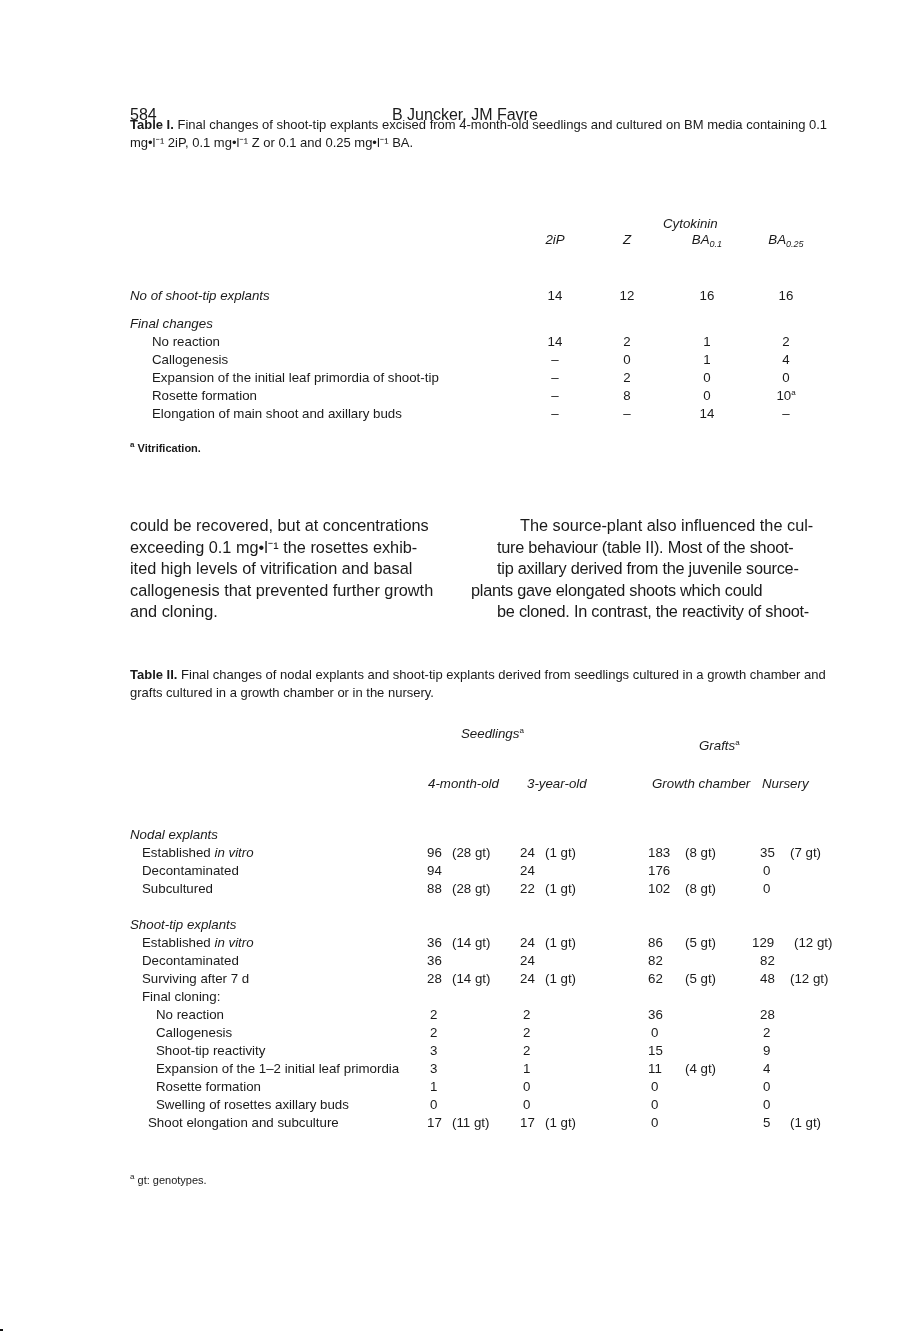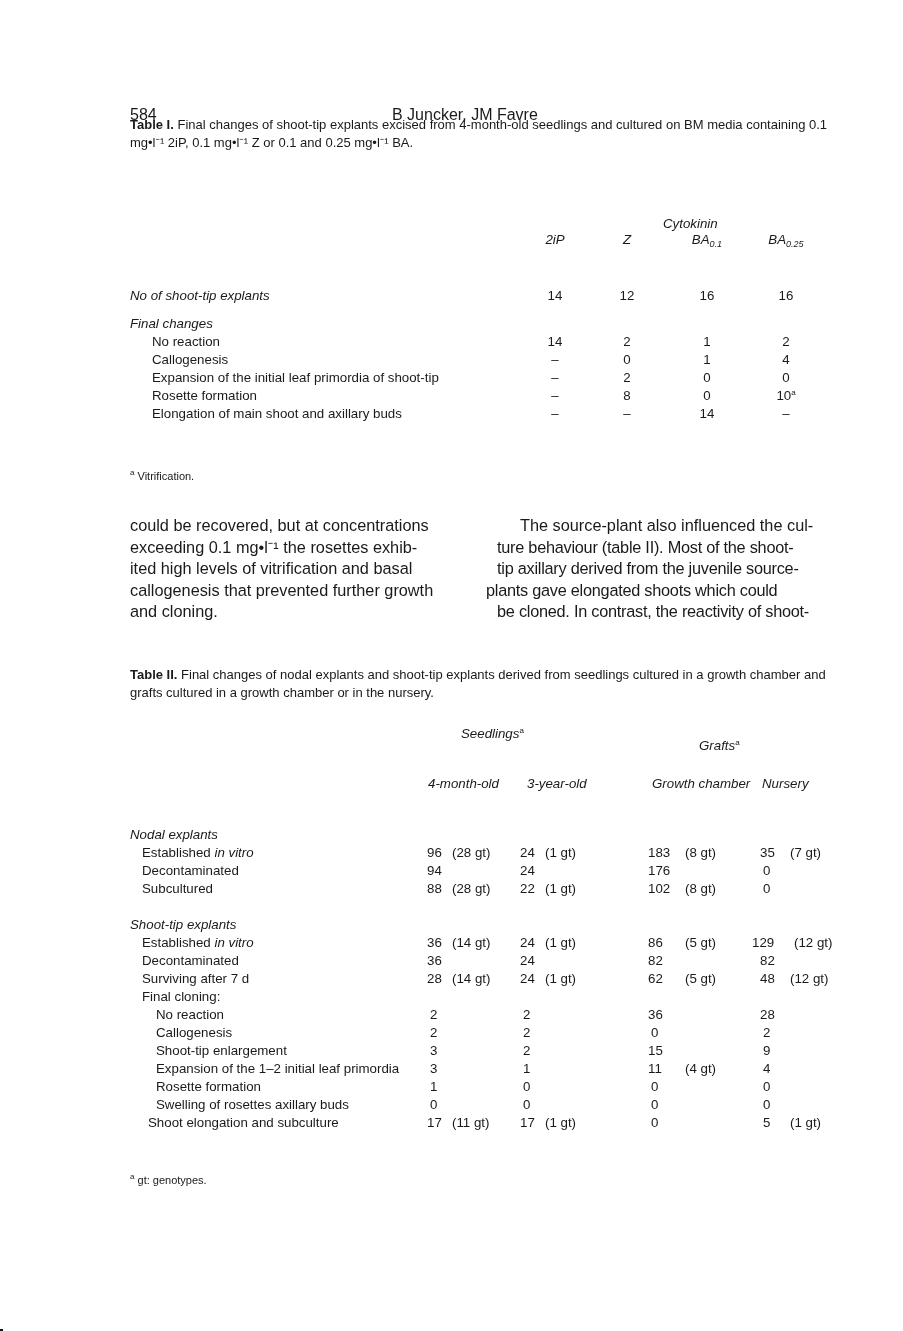--- a/index.html
+++ b/index.html
@@ -77,37 +77,37 @@
     </div>
     <div class="abs " style="left: 0px; top: 0px; position: static;">
       <div class="abs t" style="left: 152px; top: 406px;">Elongation of main shoot and axillary buds</div>
       <div class="abs t c" style="left: 535px; top: 406px; width: 40px;"><span>–</span></div>
       <div class="abs t c" style="left: 607px; top: 406px; width: 40px;"><span>–</span></div>
       <div class="abs t c" style="left: 687px; top: 406px; width: 40px;"><span>14</span></div>
       <div class="abs t c" style="left: 766px; top: 406px; width: 40px;"><span>–</span></div>
     </div>
   </div>
 
-<div class="abs fn" style="left:130px; top:468px;">
+<div class="abs fn" style="left:130px; top:440px;font-weight:bold;">
   <sup>a</sup>
   <span>Vitrification.</span>
 </div>
 
 <div id="body-left">
     <div class="abs body" style="left: 130px; top: 515px;">could be recovered, but at concentrations</div>
     <div class="abs body" style="left: 130px; top: 536.6px;">exceeding 0.1 mg•l⁻¹ the rosettes exhib-</div>
     <div class="abs body" style="left: 130px; top: 558.2px;">ited high levels of vitrification and basal</div>
     <div class="abs body" style="left: 130px; top: 579.8px;">callogenesis that prevented further growth</div>
     <div class="abs body" style="left: 130px; top: 601.4px;">and cloning.</div>
   </div>
 <div id="body-right">
     <div class="abs body" style="left: 520px; top: 515px;">The source-plant also influenced the cul-</div>
     <div class="abs body" style="left: 497px; top: 536.6px; letter-spacing: -0.25px;">ture behaviour (table II). Most of the shoot-</div>
     <div class="abs body" style="left: 497px; top: 558.2px; letter-spacing: -0.25px;">tip axillary derived from the juvenile source-</div>
-    <div class="abs body" style="left: 486px; top: 579.8px; letter-spacing: -0.25px;">plants gave elongated shoots which could</div>
+    <div class="abs body" style="left: 471px; top: 579.8px; letter-spacing: -0.25px;">plants gave elongated shoots which could</div>
     <div class="abs body" style="left: 497px; top: 601.4px; letter-spacing: -0.25px;">be cloned. In contrast, the reactivity of shoot-</div>
   </div>
 
 <div class="abs cap" style="top:666px;">
   <b>Table II.</b>
   <span>Final changes of nodal explants and shoot-tip explants derived from seedlings cultured in a growth chamber and grafts cultured in a growth chamber or in the nursery.</span>
 </div>
 
 <div class="abs t it" style="left:453px; top:726px;margin-left:8px;">
   <span>Seedlings</span><sup style="font-style:normal;">a</sup>
@@ -180,21 +180,21 @@
     <div class="abs t" style="left: 156px; top: 1007px;"><span>No reaction</span></div>
     <div class="abs t" style="left: 430px; top: 1007px;">2</div>
     <div class="abs t" style="left: 523px; top: 1007px;">2</div>
     <div class="abs t" style="left: 648px; top: 1007px;">36</div>
     <div class="abs t" style="left: 760px; top: 1007px;">28</div>
     <div class="abs t" style="left: 156px; top: 1025px;"><span>Callogenesis</span></div>
     <div class="abs t" style="left: 430px; top: 1025px;">2</div>
     <div class="abs t" style="left: 523px; top: 1025px;">2</div>
     <div class="abs t" style="left: 651px; top: 1025px;">0</div>
     <div class="abs t" style="left: 763px; top: 1025px;">2</div>
-    <div class="abs t" style="left: 156px; top: 1043px;"><span>Shoot-tip enlargement</span></div>
+    <div class="abs t" style="left: 156px; top: 1043px;"><span>Shoot-tip reactivity</span></div>
     <div class="abs t" style="left: 430px; top: 1043px;">3</div>
     <div class="abs t" style="left: 523px; top: 1043px;">2</div>
     <div class="abs t" style="left: 648px; top: 1043px;">15</div>
     <div class="abs t" style="left: 763px; top: 1043px;">9</div>
     <div class="abs t" style="left: 156px; top: 1061px;"><span>Expansion of the 1–2 initial leaf primordia</span></div>
     <div class="abs t" style="left: 430px; top: 1061px;">3</div>
     <div class="abs t" style="left: 523px; top: 1061px;">1</div>
     <div class="abs t" style="left: 648px; top: 1061px;">11</div>
     <div class="abs t" style="left: 685px; top: 1061px;">(4 gt)</div>
     <div class="abs t" style="left: 763px; top: 1061px;">4</div>

